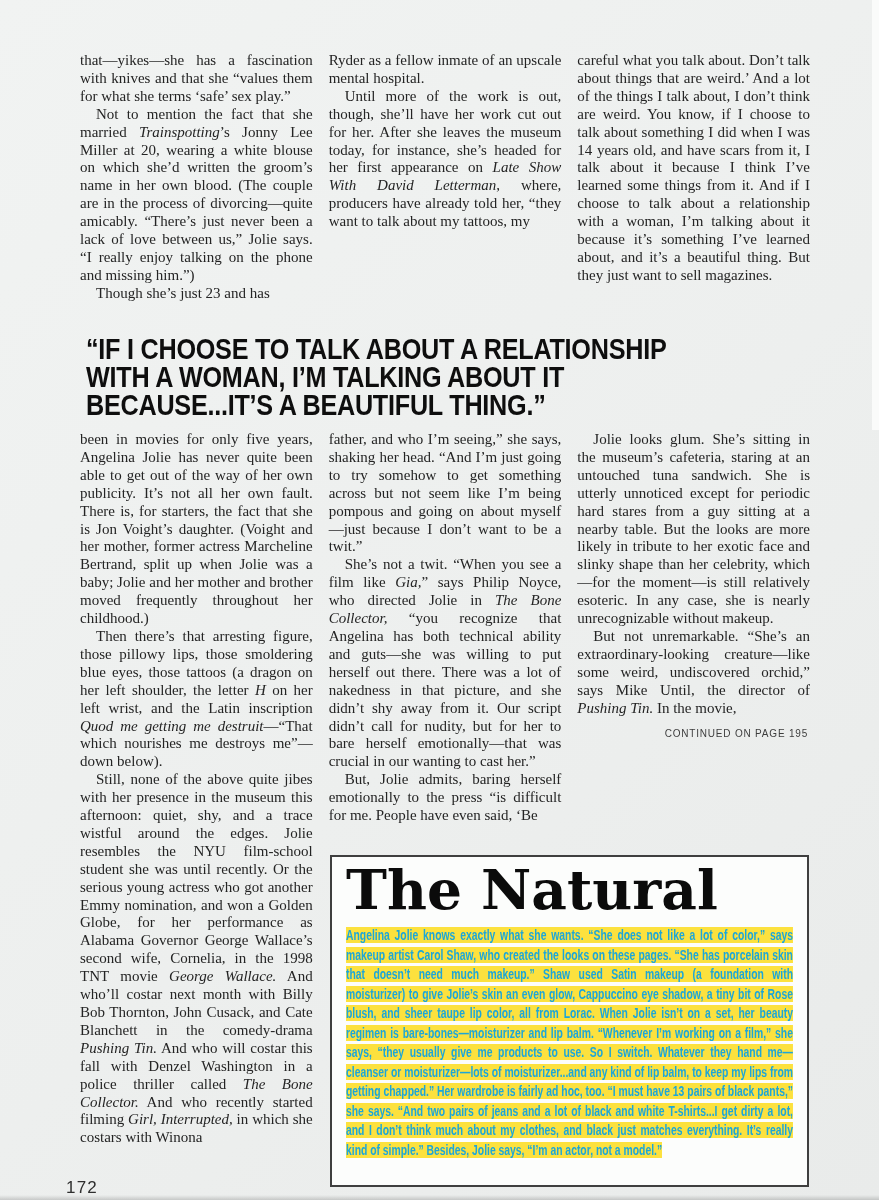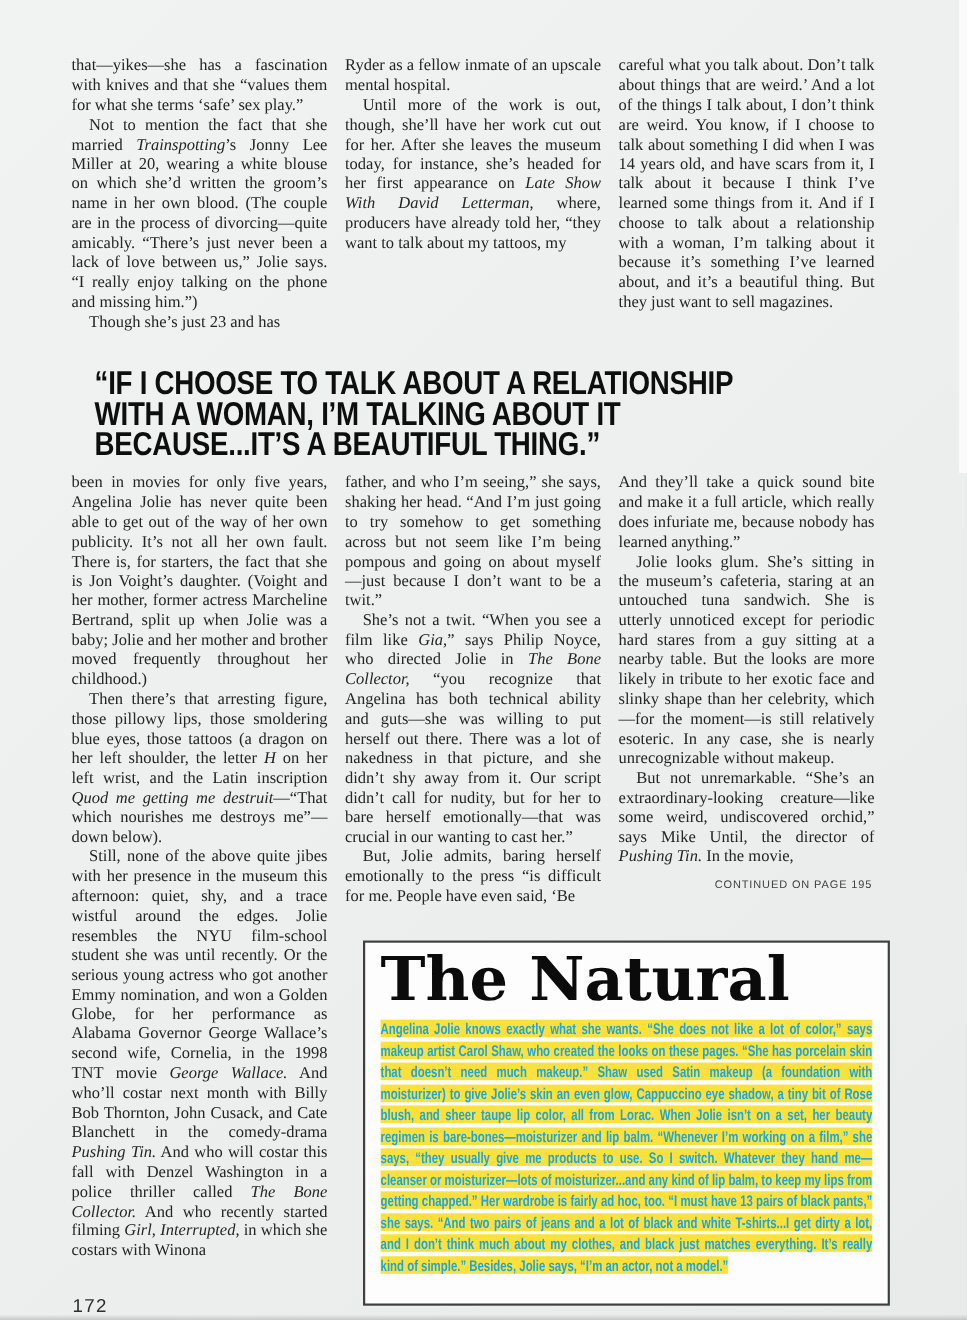--- a/index.html
+++ b/index.html
@@ -2,21 +2,21 @@
 <html lang="en" style="--accent: #1ca6d9; --hl: #fce13e;"><head>
 <meta charset="utf-8">
 <style>
   html,body { margin:0; padding:0; background:#b9bcbb; }
   .page {
     position:relative; width:879px; height:1200px; overflow:hidden;
     background:linear-gradient(135deg,#f1f3f2 0%,#edefee 55%,#e9ebea 100%);
     font-family:"Liberation Serif", serif; color:#242424;
   }
   
-  .cols { position:absolute; left:65px; width:730px; display:flex; gap:16px; }
+  .cols { position:absolute; left:80px; width:730px; display:flex; gap:16px; }
   .cols-top { top:52px; }
   .cols-bottom { top:431px; height:732px; overflow:hidden; }
   .col { width:233px; font-size:15px; line-height:17.9px; hyphens:auto; -webkit-hyphens:auto; }
   .para { margin:0; text-align:justify; }
   .para.indent { text-indent:16px; }
   .para i { font-style:italic; }
   
   .pullquote { position:absolute; left:86px; top:335px; }
   .pq-inner {
     font-family:"Liberation Sans", sans-serif; font-weight:700;
@@ -92,21 +92,20 @@
         <p class="para indent"><span>Then there’s that arresting figure, those pillowy lips, those smoldering blue eyes, those tattoos (a dragon on her left shoulder, the letter </span><i>H</i><span> on her left wrist, and the Latin inscription </span><i>Quod me getting me destruit</i><span>—“That which nourishes me destroys me”—down below).</span></p>
         <p class="para indent"><span>Still, none of the above quite jibes with her presence in the museum this afternoon: quiet, shy, and a trace wistful around the edges. Jolie resembles the NYU film-school student she was until recently. Or the serious young actress who got another Emmy nomination, and won a Golden Globe, for her performance as Alabama Governor George Wallace’s second wife, Cornelia, in the 1998 TNT movie </span><i>George Wallace.</i><span> And who’ll costar next month with Billy Bob Thornton, John Cusack, and Cate Blanchett in the comedy-drama </span><i>Pushing Tin.</i><span> And who will costar this fall with Denzel Washington in a police thriller called </span><i>The Bone Collector.</i><span> And who recently started filming </span><i>Girl, Interrupted,</i><span> in which she costars with Winona</span></p>
       </div>
     <div class="col">
         <p class="para"><span>father, and who I’m seeing,” she says, shaking her head. “And I’m just going to try somehow to get something across but not seem like I’m being pompous and going on about myself—just because I don’t want to be a twit.”</span></p>
         <p class="para indent"><span>She’s not a twit. “When you see a film like </span><i>Gia,</i><span>” says Philip Noyce, who directed Jolie in </span><i>The Bone Collector,</i><span> “you recognize that Angelina has both technical ability and guts—she was willing to put herself out there. There was a lot of nakedness in that picture, and she didn’t shy away from it. Our script didn’t call for nudity, but for her to bare herself emotionally—that was crucial in our wanting to cast her.”</span></p>
         <p class="para indent"><span>But, Jolie admits, baring herself emotionally to the press “is difficult for me. People have even said, ‘Be</span></p>
       </div>
     <div class="col">
       <div>
-          <p class="para"><span>And they’ll take a quick sound bite and make it a full article, which really does infuriate me, because nobody has learned anything.”</span></p>
           <p class="para indent"><span>Jolie looks glum. She’s sitting in the museum’s cafeteria, staring at an untouched tuna sandwich. She is utterly unnoticed except for periodic hard stares from a guy sitting at a nearby table. But the looks are more likely in tribute to her exotic face and slinky shape than her celebrity, which—for the moment—is still relatively esoteric. In any case, she is nearly unrecognizable without makeup.</span></p>
           <p class="para indent"><span>But not unremarkable. “She’s an extraordinary-looking creature—like some weird, undiscovered orchid,” says Mike Until, the director of </span><i>Pushing Tin.</i><span> In the movie,</span></p>
         </div>
       <div class="continued">CONTINUED ON PAGE 195</div>
     </div>
   </div>
 
   <div class="natural-box">
     <div class="natural-title">The Natural</div>
     <div class="natural-body-wrap">

